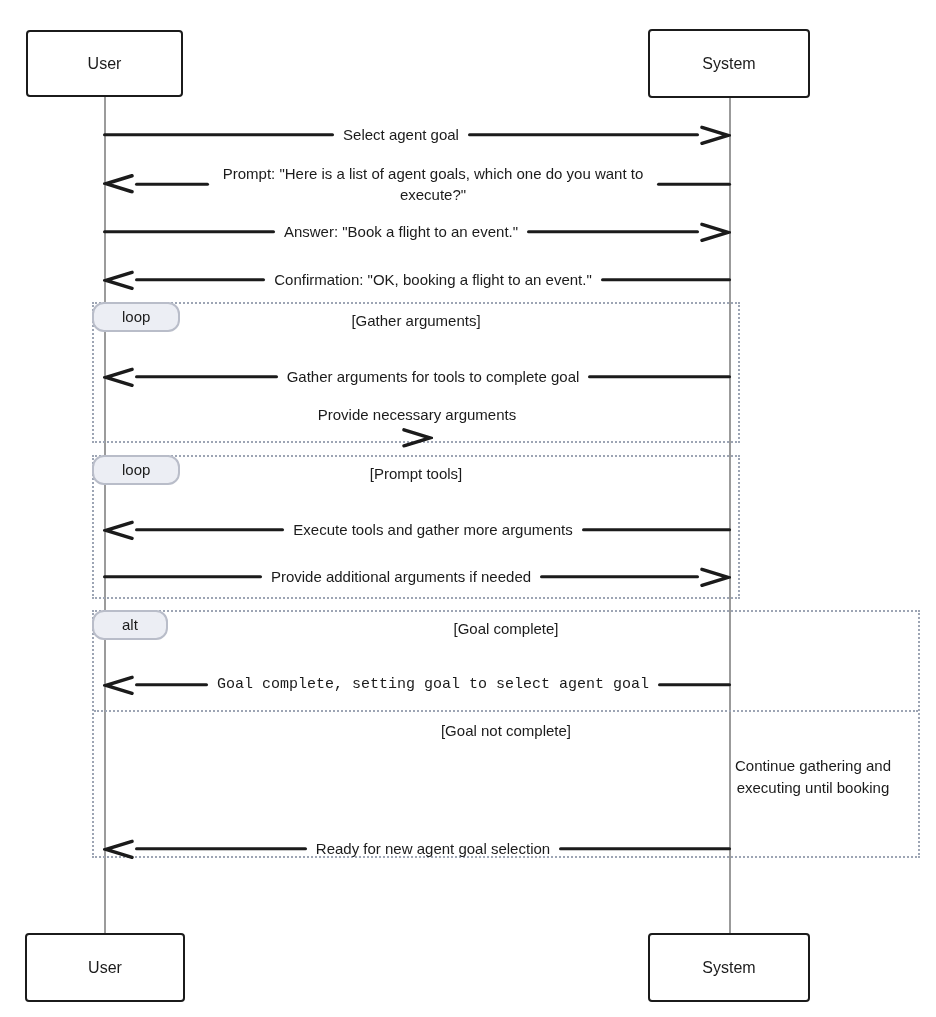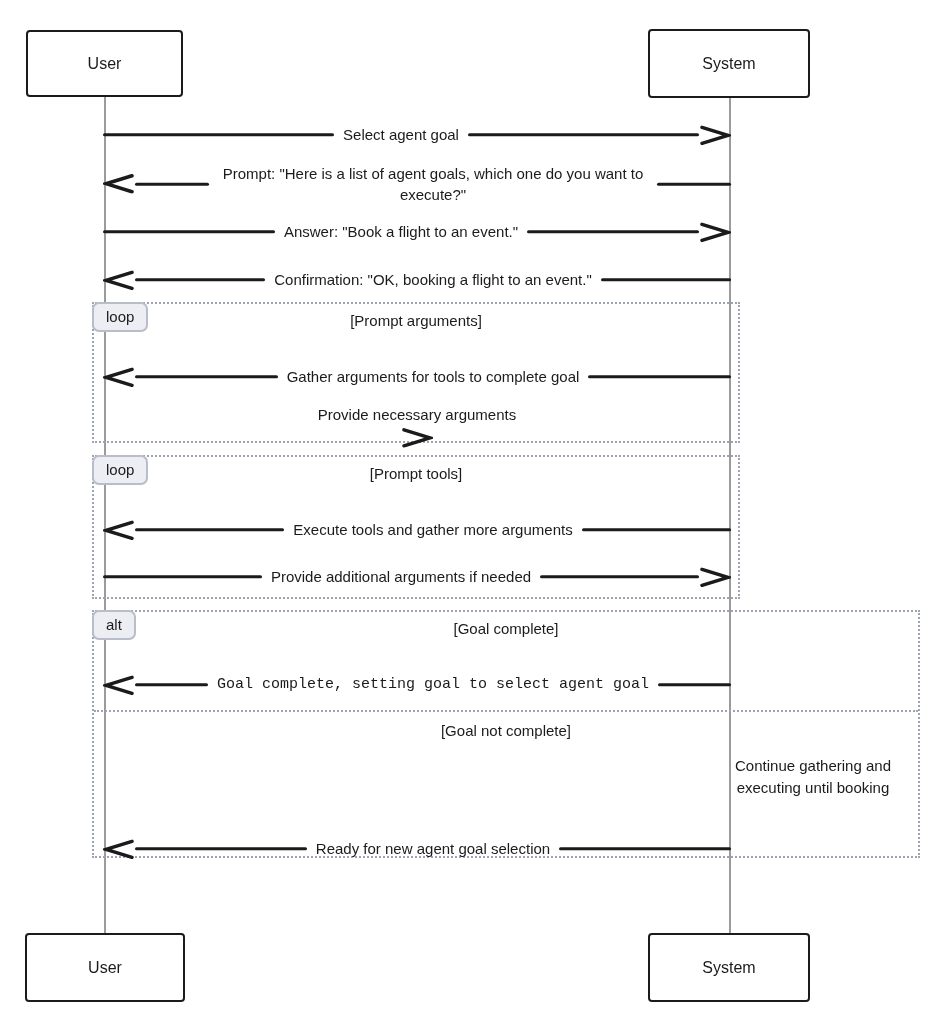--- a/index.html
+++ b/index.html
@@ -51,22 +51,22 @@
     z-index: 2;
   }
   .frame-loop1 { left: 92px; top: 302px; width: 648px; height: 141px; }
   .frame-loop2 { left: 92px; top: 455px; width: 648px; height: 144px; }
   .frame-alt   { left: 92px; top: 610px; width: 828px; height: 248px; }
   .frame-label {
     position: absolute;
     top: -2px; left: -2px;
     background: #eceef4;
     border: 2px solid #b9bdc9;
-    border-radius: 7px;
-    padding: 4px 12px;
+    border-radius: 12px;
+    padding: 4px 28px;
     font-size: 15px;
     line-height: 1.2;
   }
   .frame-cond {
     position: absolute;
     top: 8px; left: 0;
     width: 100%;
     text-align: center;
     font-size: 15px;
   }
@@ -147,21 +147,21 @@
   </div>
   <div class="actor actor-user-bot">
     <span>User</span>
   </div>
   <div class="actor actor-system-bot">
     <span>System</span>
   </div>
 
   <div class="frame frame-loop1">
     <div class="frame-label">loop</div>
-    <div class="frame-cond">[Prompt arguments]</div>
+    <div class="frame-cond">[Gather arguments]</div>
   </div>
 
   <div class="frame frame-loop2">
     <div class="frame-label">loop</div>
     <div class="frame-cond">[Prompt tools]</div>
   </div>
 
   <div class="frame frame-alt">
     <div class="frame-label">alt</div>
     <div class="frame-cond">[Goal complete]</div>

